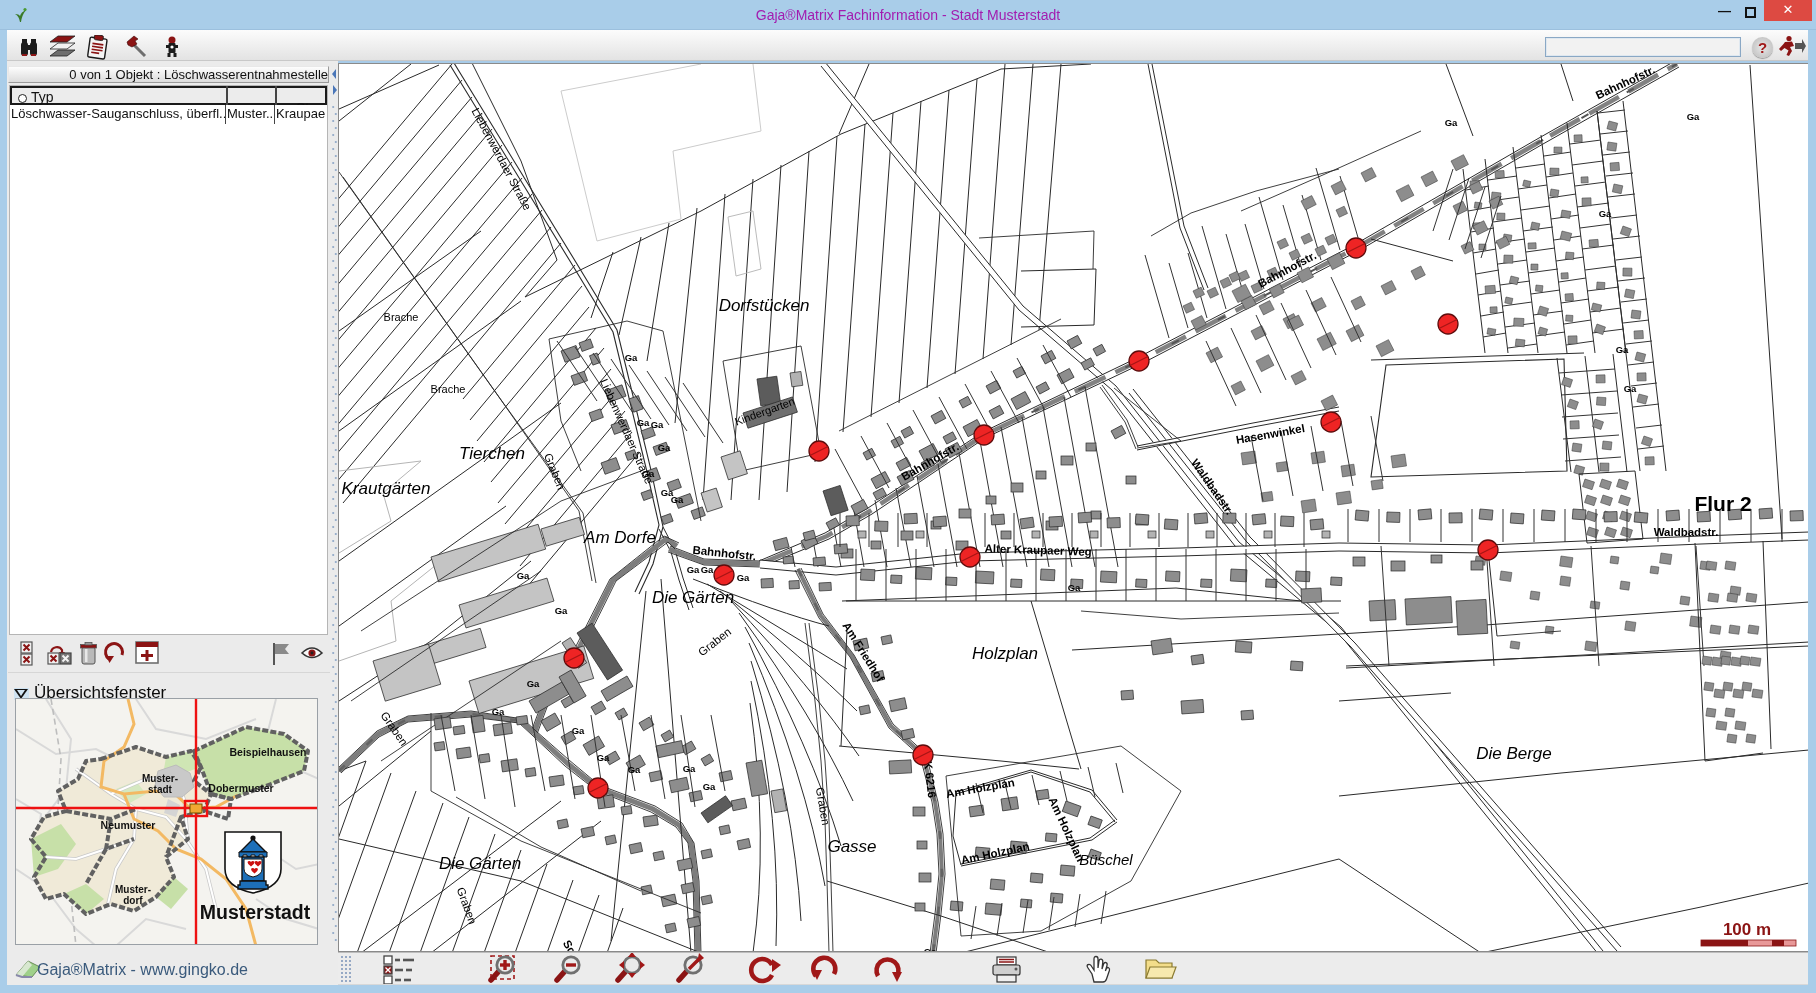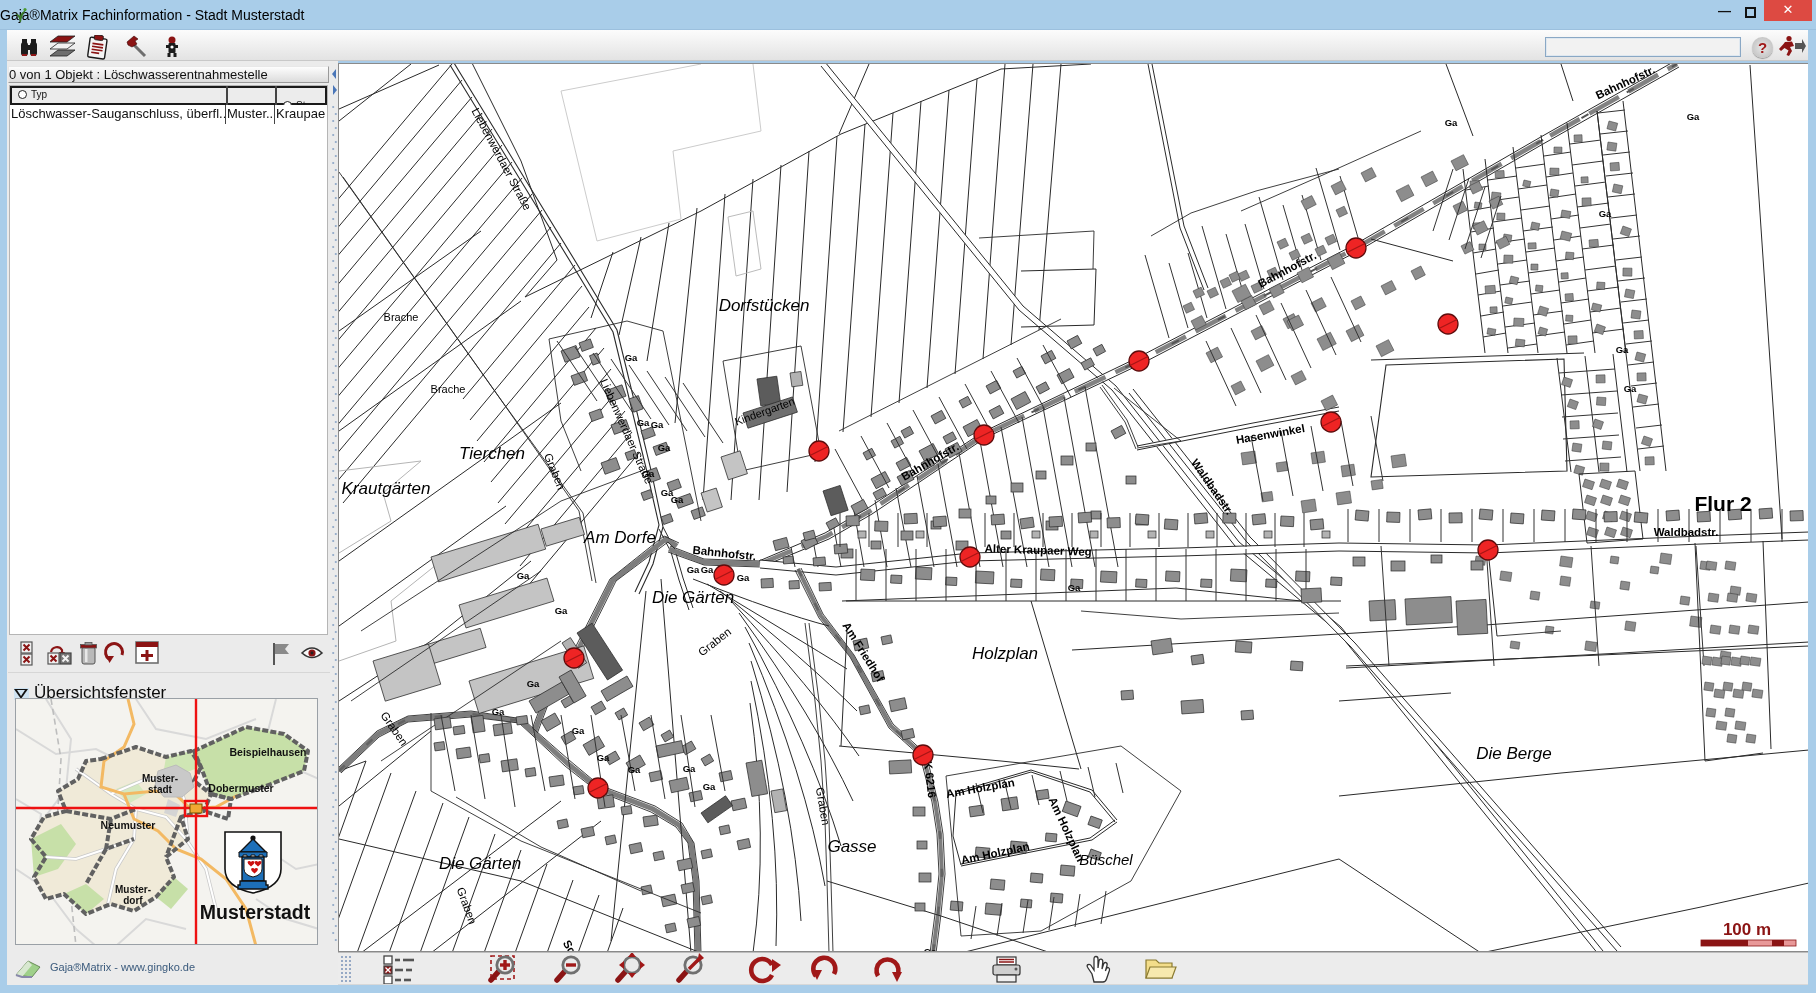--- a/index.html
+++ b/index.html
@@ -1,41 +1,41 @@
 <!DOCTYPE html>
 <html><head>
 <meta charset="utf-8">
 <style>
 *{margin:0;padding:0;box-sizing:border-box}
 html,body{width:1816px;height:993px;overflow:hidden;font-family:"Liberation Sans",sans-serif;background:#a8cbe8}
 #win{position:absolute;left:0;top:0;width:1816px;height:993px}
 .abs{position:absolute}
 #titlebar{left:0;top:0;width:1816px;height:30px;background:#a9cde9;border-bottom:1px solid #9cc0de}
-#title{width:100%;font-size:14px;color:#000000;line-height:30px}
+#title{width:100%;text-align:center;font-size:14px;color:#a21caf;line-height:30px}
 #mini{left:1718px;top:3px;width:13px;height:18px;font-size:13px;color:#111;text-align:center;font-weight:bold}
 #maxi{left:1745px;top:7px;width:11px;height:11px;border:2px solid #111}
 #closeb{left:1764px;top:0;width:48px;height:21px;background:#dd4a42;color:#fff;text-align:center;font-size:13px;line-height:20px}
 #toolbar{left:7px;top:30px;width:1803px;height:31px;background:linear-gradient(#fcfcfc,#e3e3e3);border-bottom:1px solid #c8c8c8}
 #tb-ico{left:14px;top:35px;height:24px}
 #tb-input{left:1545px;top:37px;width:196px;height:20px;background:#f2f2f2;border:1px solid #8aa8c5;box-shadow:inset 0 0 0 1px #dfe8f0}
 #helpico{left:1752px;top:37px;width:21px;height:21px;border-radius:50%;background:radial-gradient(#e8e8e8,#b9b9b9);color:#a01818;font-weight:bold;text-align:center;line-height:21px;font-size:15px;box-shadow:0 1px 1px #999}
 #panel{left:7px;top:61px;width:324px;height:925px;background:#ebebeb}
-#hdrbtn{left:8px;top:66px;width:321px;height:17px;background:linear-gradient(#fdfdfd,#dcdcdc);border:1px solid #9a9a9a;border-top-color:#e8e8e8;border-left-color:#e8e8e8;text-align:left;font-size:13px;color:#111;line-height:15px}
+#hdrbtn{left:8px;top:66px;width:321px;height:17px;background:linear-gradient(#fdfdfd,#dcdcdc);border:1px solid #9a9a9a;border-top-color:#e8e8e8;border-left-color:#e8e8e8;text-align:right;font-size:13px;color:#111;line-height:15px}
 #tbl{left:9px;top:85px;width:319px;height:550px;background:#fff;border:1px solid #b5b5b5}
 #thead{left:0px;top:0px;width:317px;height:19px;background:#ececec;border:2px solid #1a1a1a}
-.th{position:absolute;top:0;height:15px;font-size:10px;color:#111}
+.th{position:absolute;top:0;height:15px;font-size:14px;color:#111}
 .radio{display:inline-block;width:9px;height:9px;border:1px solid #222;border-radius:50%;background:#fff;margin-right:4px;vertical-align:-1px}
 #trow{left:0px;top:19px;width:317px;height:19px;background:#fff;font-size:13px;color:#111;white-space:nowrap}
 .tc{position:absolute;top:1px;overflow:hidden}
 .cellline{position:absolute;top:0;width:1px;height:19px;background:#444}
 #icorow{left:14px;top:641px;height:26px}
 #seprow{left:8px;top:672px;width:322px;height:1px;background:#d6d6d6}
 #ovlbl{left:14px;top:683px;font-size:17px;color:#0a0a0a}
 #ovmap{left:15px;top:698px;width:303px;height:247px;background:#f5f3ee;border:1px solid #9aa0a6;overflow:hidden}
-#statustext{left:50px;top:961px;font-size:11px;color:#3a5a7c}
+#statustext{left:37px;top:961px;font-size:16px;color:#3a5a7c}
 #splitter{left:331px;top:61px;width:7px;height:925px;background:#ebebeb}
 #mapdiv{left:338px;top:63px;width:1471px;height:889px;background:#fff;border:1px solid #8a8a8a;overflow:hidden}
 #maptools{left:338px;top:952px;width:1470px;height:33px;background:#ececec;border-top:1px solid #bdbdbd}
 #botframe{left:0px;top:985px;width:1816px;height:8px;background:#a9cde9}
 #rightframe{left:1808px;top:30px;width:8px;height:963px;background:#a9cde9}
 #leftframe{left:0px;top:30px;width:7px;height:963px;background:#a9cde9}
 svg{display:block}
 text{font-family:"Liberation Sans",sans-serif}
 </style>
 </head>

